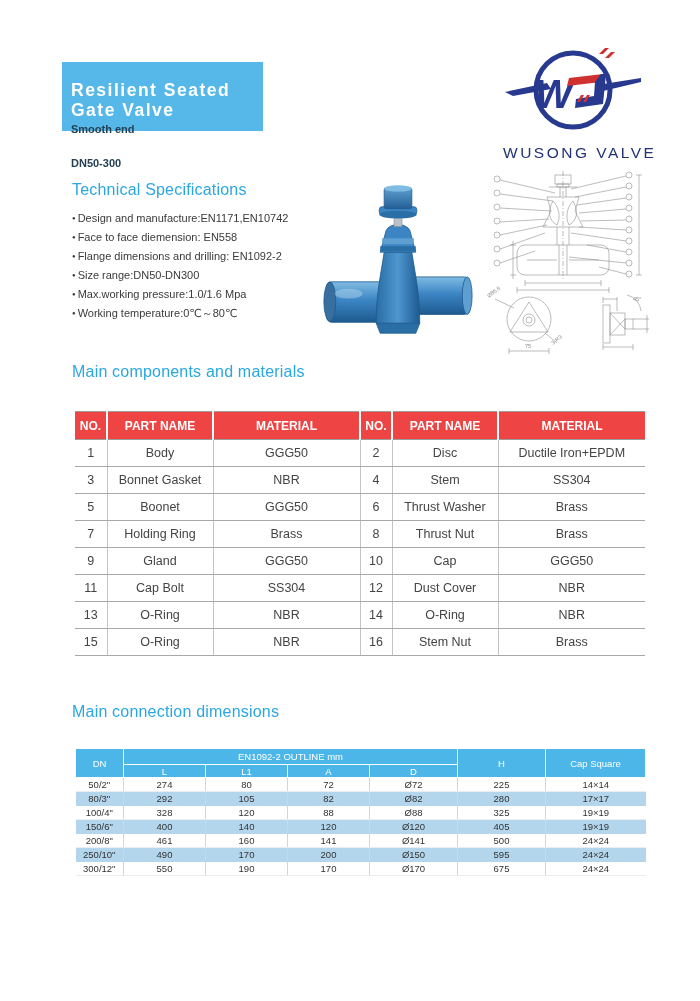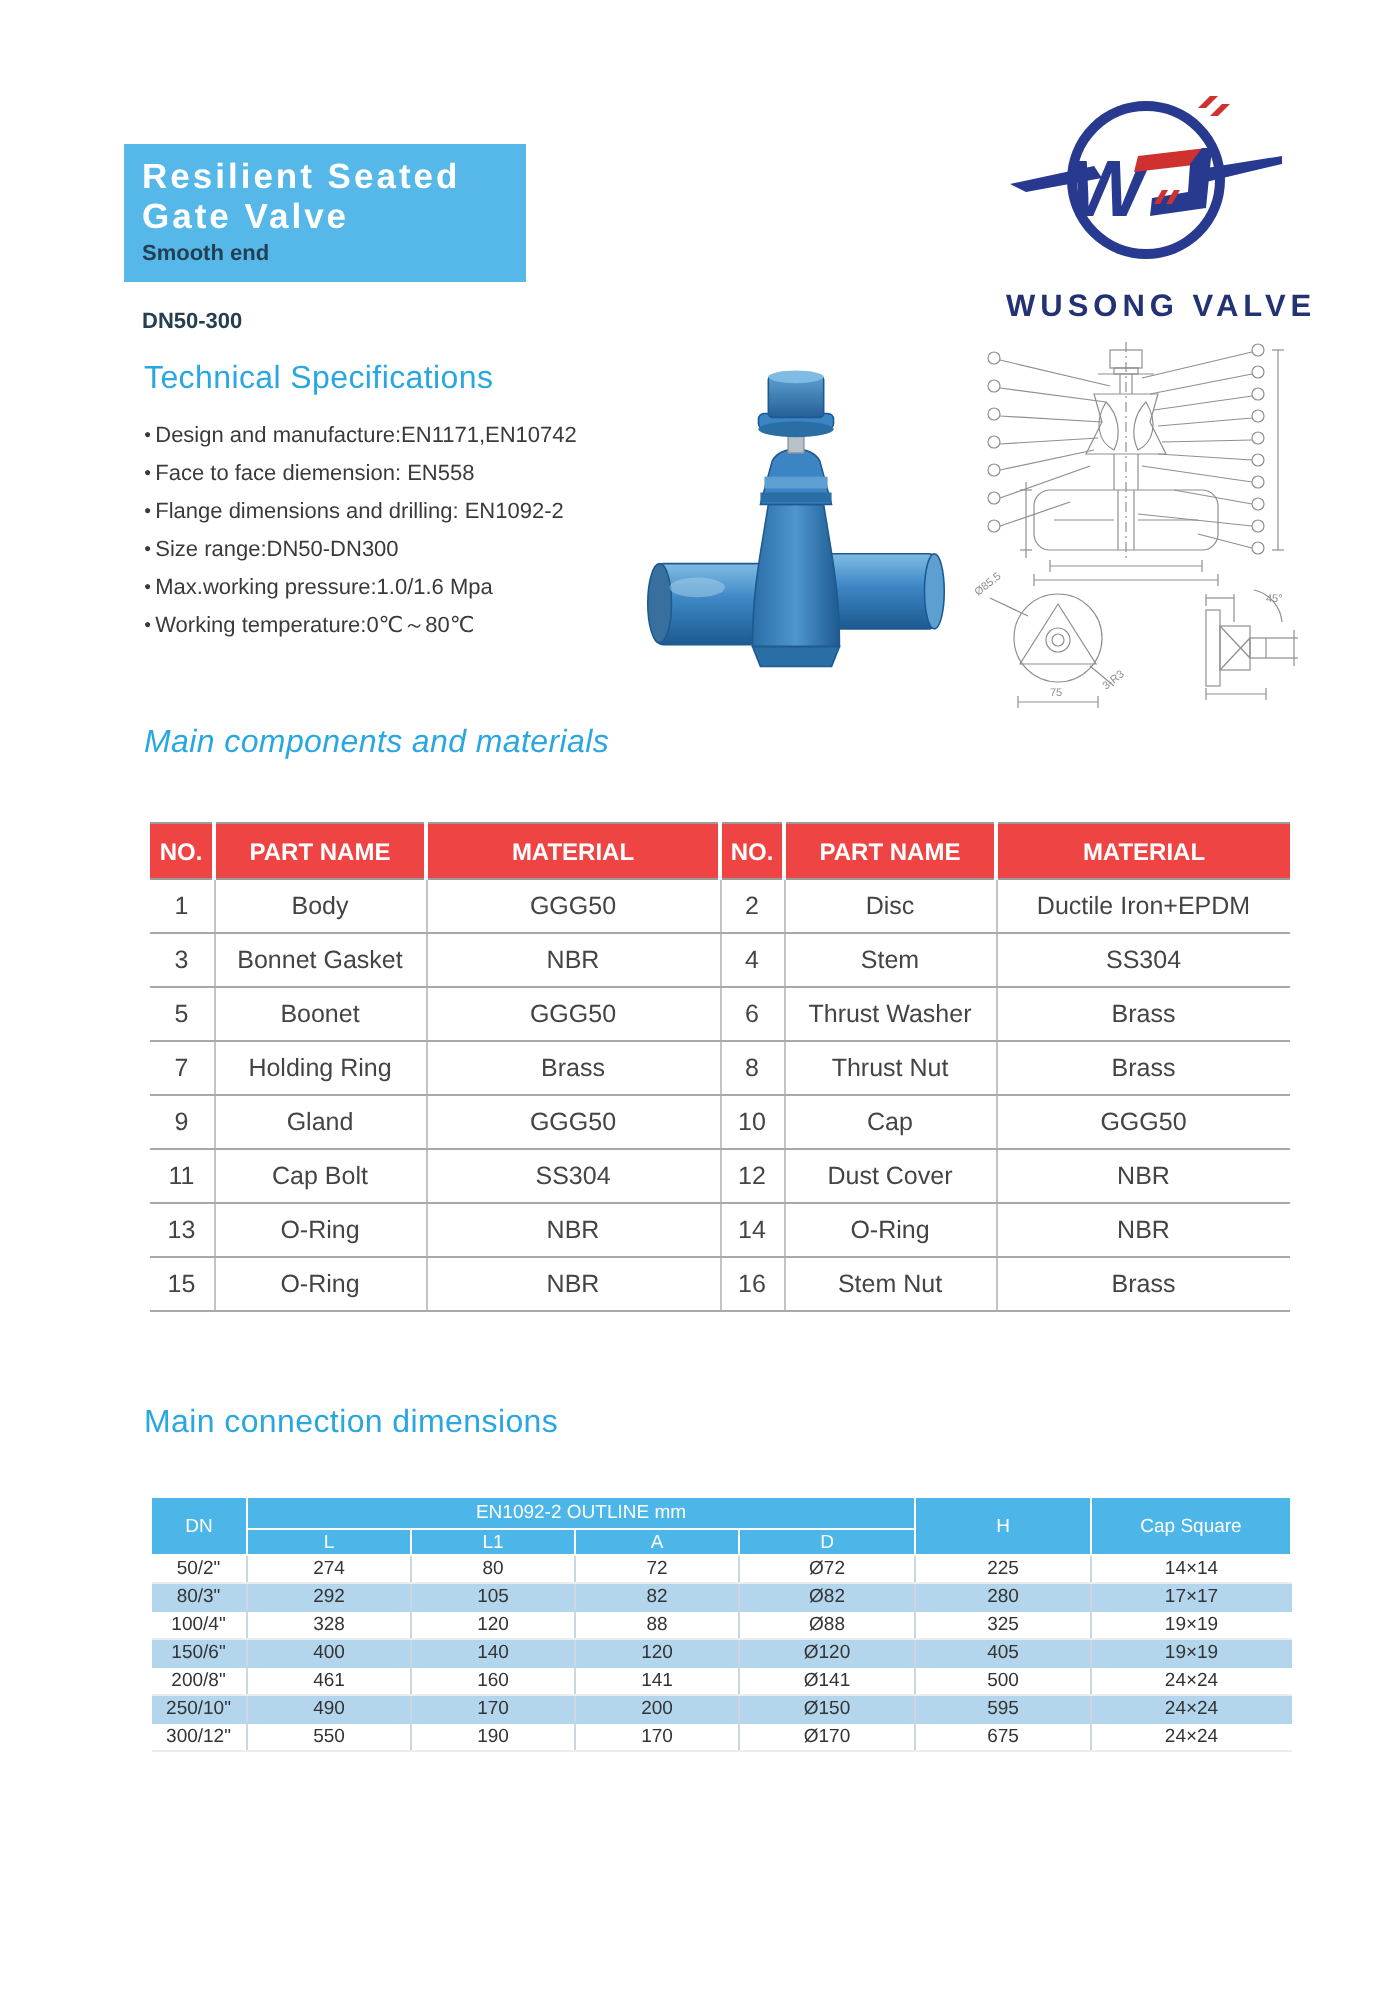--- a/index.html
+++ b/index.html
@@ -1,31 +1,31 @@
 <!DOCTYPE html>
 <html><head>
 <meta charset="utf-8">
 <style>
   * { margin:0; padding:0; box-sizing:border-box; }
   body { background:#fff; font-family:"Liberation Sans","DejaVu Sans",sans-serif; }
   .page { position:relative; width:700px; height:1001px; background:#fff; margin:0 auto; overflow:hidden; }
 
   
   .title-box { position:absolute; left:62px; top:62px; width:201px; height:69px;
-    background:#55b8e8; color:#fff; padding:6px 8px 0 9px;margin-top:10px; }
+    background:#55b8e8; color:#fff; padding:18px 8px 0 9px; }
   .title-line { font-size:17.5px; font-weight:bold; letter-spacing:1.5px; line-height:20px; }
   .subtitle-row { margin-top:3px; font-size:11px; color:#243f52; font-weight:bold; display:flex; gap:22px;flex-direction:column; }
 
   .logo-wrap { position:absolute; left:503px; top:42px; width:140px; text-align:center; }
-  .brand-name { margin-top:2px; font-size:15.5px; font-weight:bold; color:#223273; letter-spacing:2.5px; white-space:nowrap; }
+  .brand-name { margin-top:2px; font-size:15.5px; font-weight:normal; color:#223273; letter-spacing:2.5px; white-space:nowrap; }
 
   
   .section-heading { position:absolute; left:72px; color:#2aa7e0; font-size:16px; letter-spacing:0.2px; }
   #h-specs { top:181px; }
-  #h-components { top:363px;font-style:italic; }
+  #h-components { top:363px; }
   #h-dimensions { top:703px; }
 
   
   .spec-list { position:absolute; left:72px; top:209px; width:260px; list-style:none; }
   .spec-list li { font-size:11px; color:#3a3a3a; line-height:19px; white-space:nowrap; }
   .spec-list li::before { content:"●"; font-size:6px; vertical-align:2px; margin-right:2px; color:#3a3a3a; }
 
   
   .valve-img { position:absolute; left:318px; top:183px; width:160px; height:168px; }
   .tech-drawing { position:absolute; left:487px; top:167px; width:202px; height:196px; }

